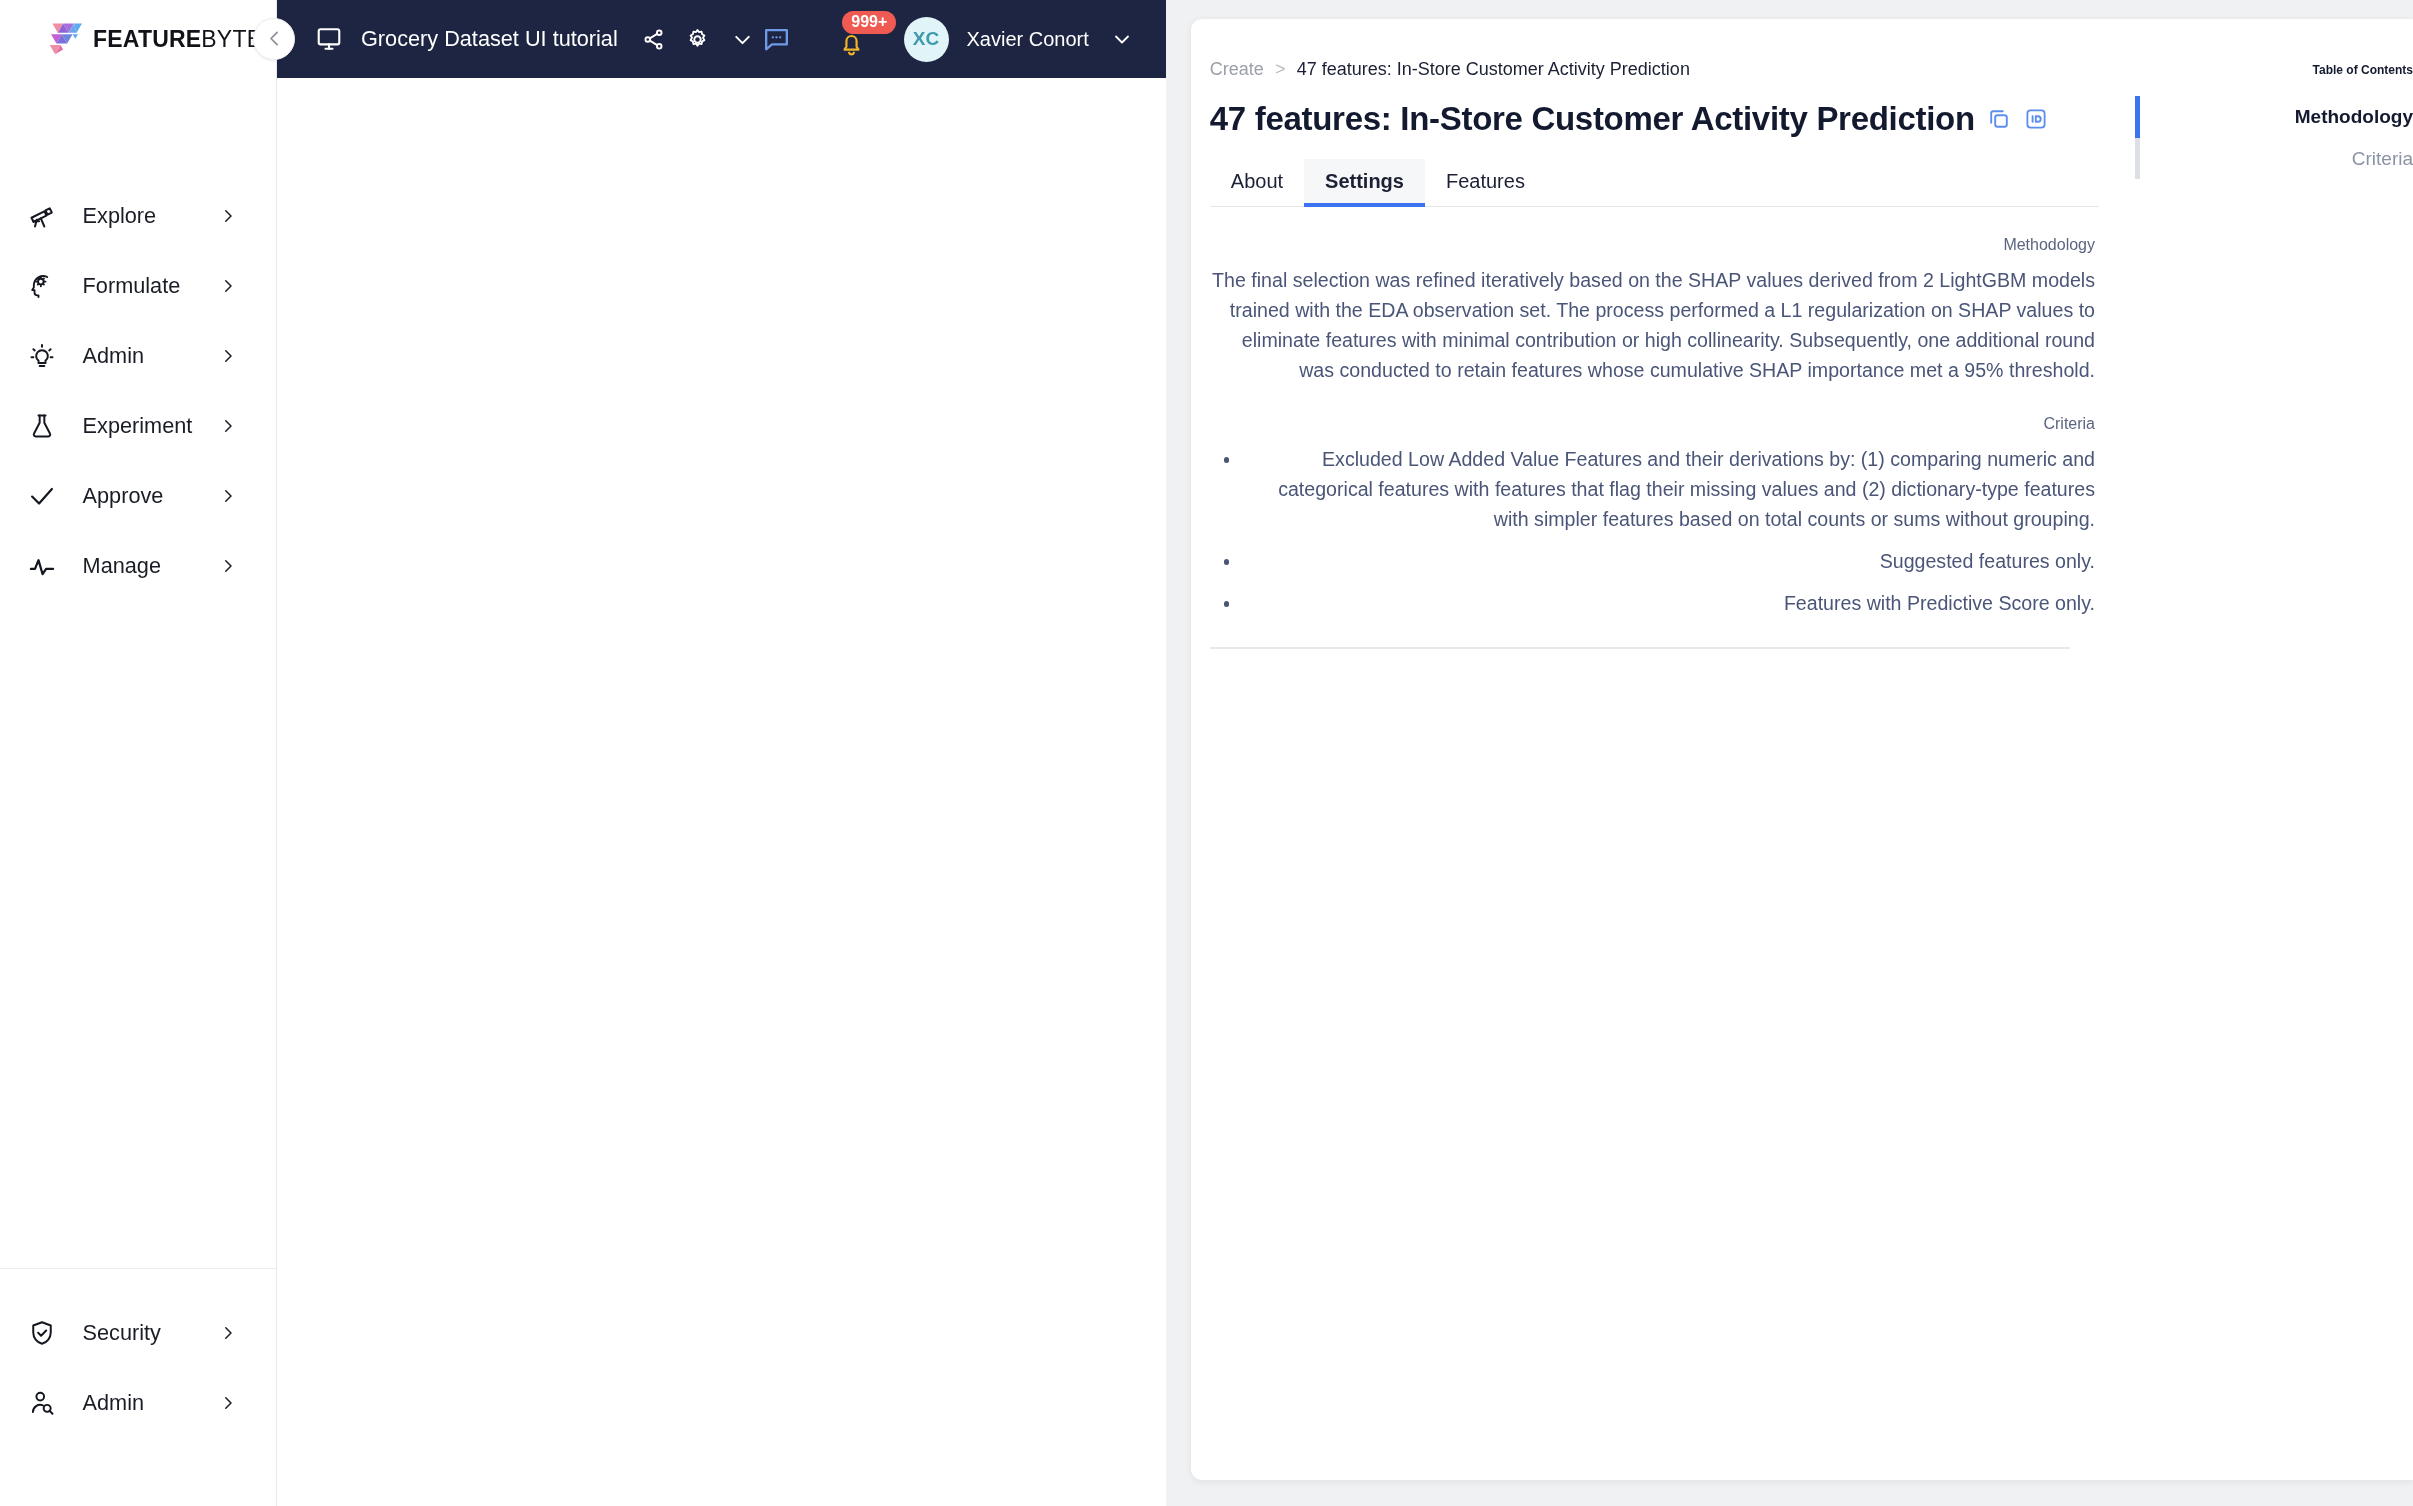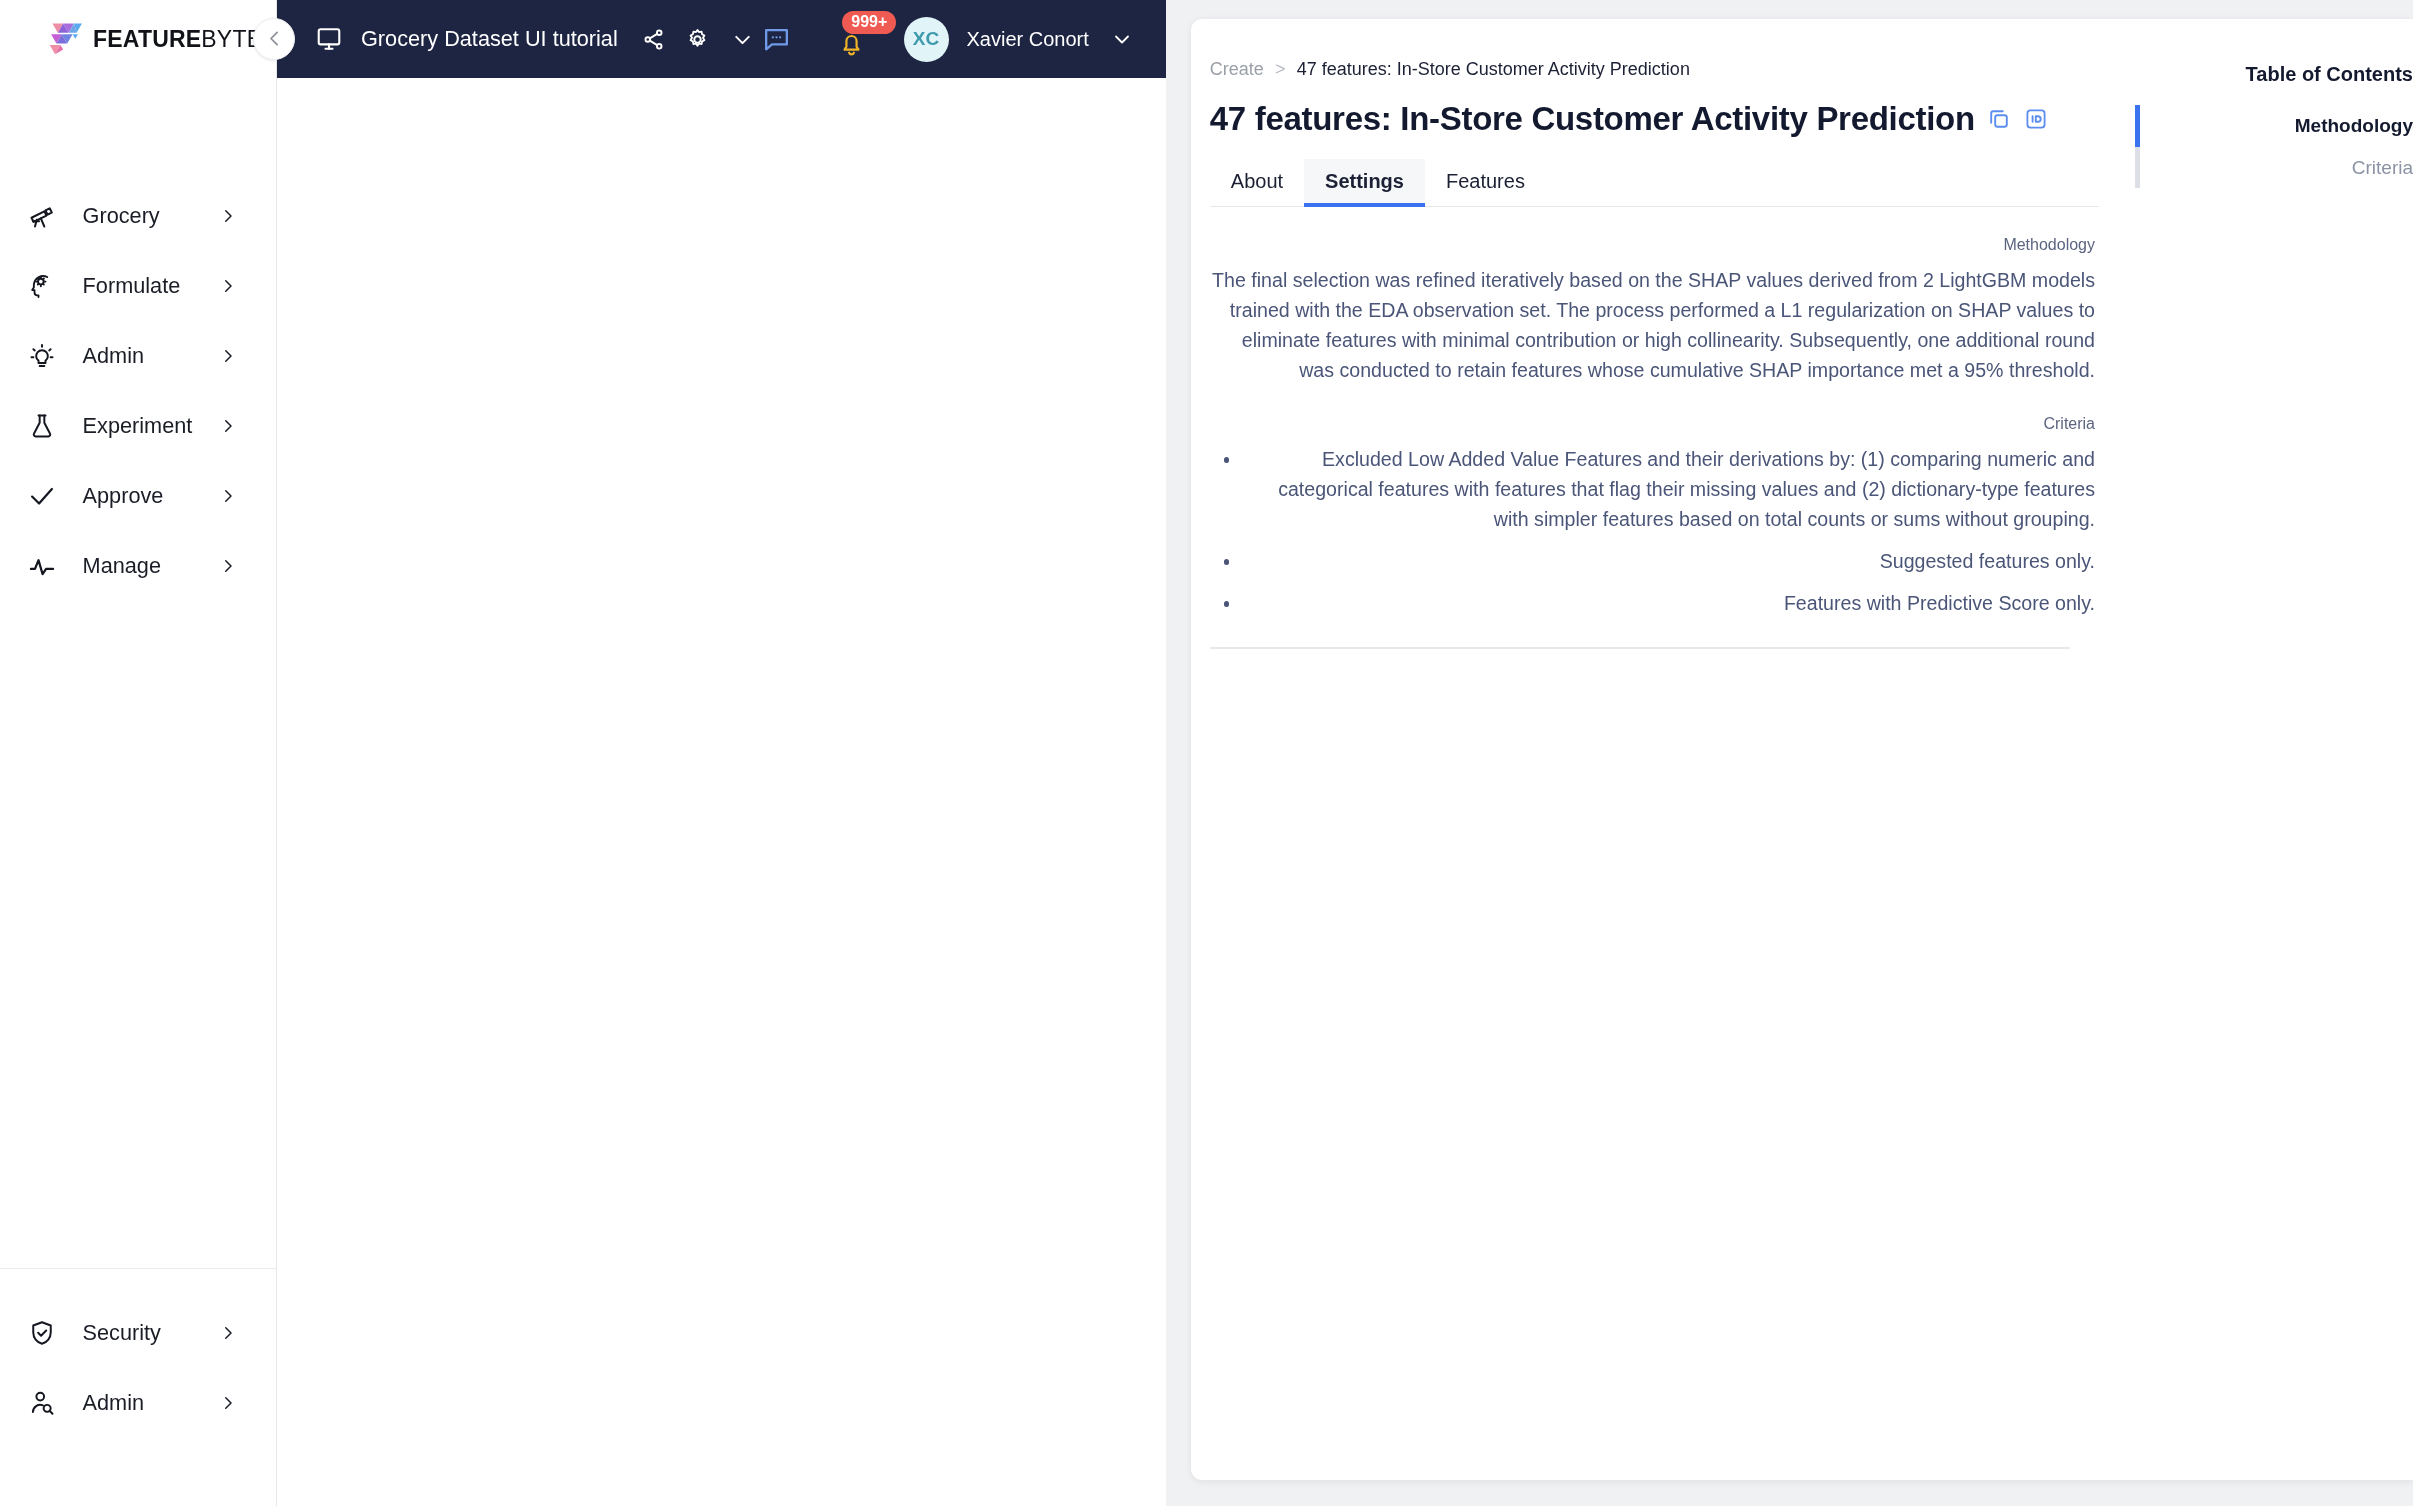--- a/index.html
+++ b/index.html
@@ -117,21 +117,21 @@
   .crit-list li {
     position: relative; padding-left: 34px; margin-bottom: 12.6px;
     font-size: 19.6px; line-height: 1.52; color: #4a5578;
   }
   .crit-list li::before {
     content: ""; position: absolute; left: 14px; top: 12px;
     width: 5.6px; height: 5.6px; border-radius: 50%; background: #4a5578;
   }
   .divider { height: 1.4px; background: #e6e8ec; margin-top: 28px; margin-right: 25px; }
 
-  .toc-title { font-size: 20px; font-weight: 700; color: #131a2f; margin-bottom: 19.6px; white-space: nowrap; }
+  .toc-title { font-size: 12px; font-weight: 700; color: #131a2f; margin-bottom: 19.6px; white-space: nowrap; }
   .toc-list { position: relative; }
   .toc-item {
     position: relative; padding: 9.8px 0 9.8px 26.6px;
     font-size: 19px; color: #8b93a5; cursor: pointer;
   }
   .toc-item.active { color: #131a2f; font-weight: 700; }
   .toc-item::before {
     content: ""; position: absolute; left: 0; top: 0; bottom: 0;
     width: 4.9px; background: #dcdfe5;
   }
@@ -178,21 +178,21 @@
       <div class="nav-item">
         <span class="nav-ico">
           <svg viewBox="0 0 24 24" fill="none" stroke="#14171f" stroke-width="1.7" stroke-linecap="round" stroke-linejoin="round">
             <path d="M3 13.5l11-5.5 1.8 3.6-11 5.5z"></path>
               <path d="M15 7.2l3.6-1.8 1.8 3.6-3.6 1.8z"></path>
             <path d="M7.5 15.2L6 21"></path>
               <path d="M11 14l3 7"></path>
               <path d="M4.5 16.5h5"></path>
           </svg>
         </span>
-        <span class="nav-label">Grocery</span>
+        <span class="nav-label">Explore</span>
         <span class="nav-chev">
           <svg viewBox="0 0 24 24" fill="none" stroke="#1a1d26" stroke-width="2" stroke-linecap="round" stroke-linejoin="round">
               <polyline points="9 5 16 12 9 19"></polyline>
             </svg>
         </span>
       </div>
 
       <div class="nav-item">
         <span class="nav-ico">
           <svg viewBox="0 0 24 24" fill="none" stroke="#14171f" stroke-width="1.6" stroke-linecap="round" stroke-linejoin="round">

